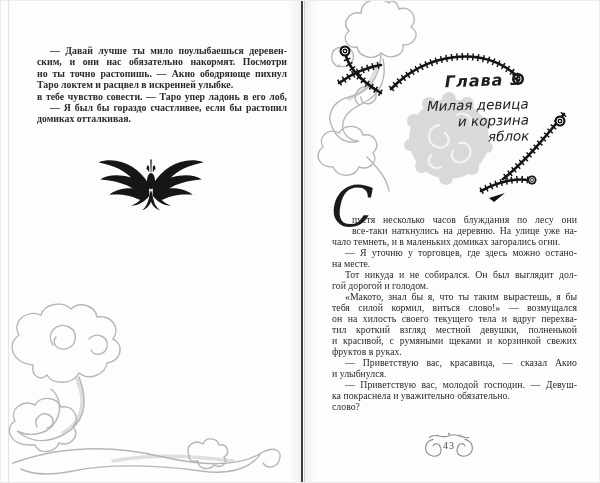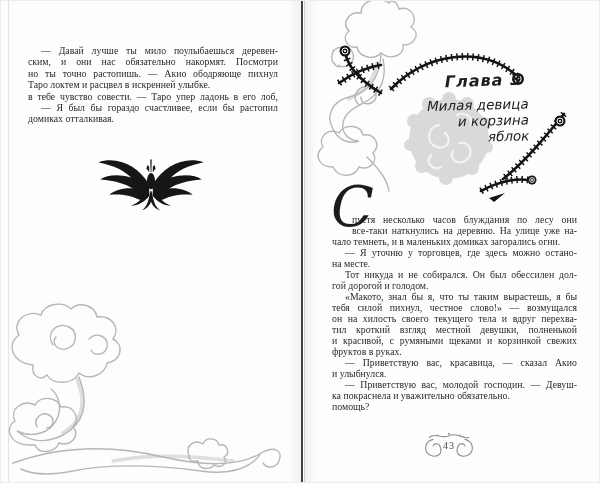--- a/index.html
+++ b/index.html
@@ -12,21 +12,21 @@
   .edge-left{position:absolute;left:7px;top:0;bottom:0;width:1px;background:#e3e3e3;}
   .gutter-line{position:absolute;left:300px;top:0;bottom:0;width:2px;background:#3f3f3f;}
   .gutter-line-soft{position:absolute;left:303px;top:0;bottom:0;width:1px;background:#cfcfcf;}
   .gutter-shade-l{position:absolute;left:288px;top:0;bottom:0;width:12px;
     background:linear-gradient(to right, rgba(0,0,0,0), rgba(0,0,0,0.05));}
   .gutter-shade-r{position:absolute;left:304px;top:0;bottom:0;width:12px;
     background:linear-gradient(to left, rgba(0,0,0,0), rgba(0,0,0,0.05));}
 
   
   .textcol{position:absolute;font-size:9.8px;color:#2a2a2a;}
-  #left-text{left:27px;top:44px;width:250px;}
+  #left-text{left:36px;top:44px;width:250px;font-weight:bold;}
   #left-text .line{line-height:11.4px;height:11.4px;}
   #right-text{left:331px;top:213px;width:245px;}
   #right-text .line{line-height:11px;height:11px;}
   .line{text-align:justify;text-align-last:justify;overflow:hidden;}
   .line.last{text-align-last:left;}
   .line.ind{text-indent:13px;}
   .line.dc{margin-left:20px;}
 
   
   .chapter-label{
@@ -196,33 +196,33 @@
       <div>яблок</div>
     </div>
 
   <div class="drop-cap">С</div>
   <div class="textcol" id="right-text">
       <div class="line dc">пустя несколько часов блуждания по лесу они</div>
       <div class="line dc">все-таки наткнулись на деревню. На улице уже на-</div>
       <div class="line last">чало темнеть, и в маленьких домиках загорались огни.</div>
       <div class="line ind">— Я уточню у торговцев, где здесь можно остано-</div>
       <div class="line last">на месте.</div>
-      <div class="line ind">Тот никуда и не собирался. Он был обессилен дол-</div>
+      <div class="line ind">Тот никуда и не собирался. Он был выглядит дол-</div>
       <div class="line last">гой дорогой и голодом.</div>
       <div class="line ind">«Макото, знал бы я, что ты таким вырастешь, я бы</div>
-      <div class="line">тебя силой пихнул, честное слово!» — возмущался</div>
+      <div class="line">тебя силой кормил, виться слово!» — возмущался</div>
       <div class="line">он на хилость своего текущего тела и вдруг перехва-</div>
       <div class="line">тил кроткий взгляд местной девушки, полненькой</div>
       <div class="line">и красивой, с румяными щеками и корзинкой свежих</div>
       <div class="line last">фруктов в руках.</div>
       <div class="line ind">— Приветствую вас, красавица, — сказал Акио</div>
       <div class="line last">и улыбнулся.</div>
       <div class="line ind">— Приветствую вас, молодой господин. — Девуш-</div>
       <div class="line last">ка покраснела и уважительно обязательно.</div>
-      <div class="line last">помощь?</div>
+      <div class="line last">слово?</div>
     </div>
 
   <div class="footer-orn">
     <svg viewBox="0 0 62 34" width="58" height="32">
       <path class="swirl" d="M10,9 C16,3 22,11 31,7 C40,3 46,11 52,9"></path>
       <circle cx="31" cy="5" r="1.1" fill="#8f8f8f"></circle>
       <circle cx="19" cy="6.5" r="0.8" fill="#8f8f8f"></circle>
       <circle cx="43" cy="6.5" r="0.8" fill="#8f8f8f"></circle>
       <path class="swirl" d="M14,11 C5,13 3,24 11,28 C18,31 24,27 22,20 C21,15 15,14 14,18"></path>
       <path class="swirl" d="M48,11 C57,13 59,24 51,28 C44,31 38,27 40,20 C41,15 47,14 48,18"></path>

